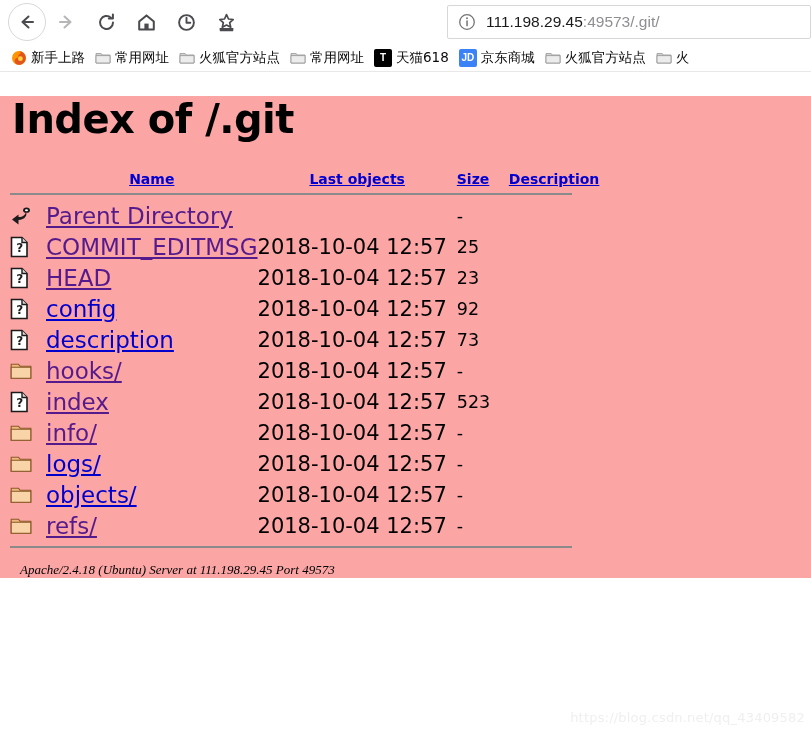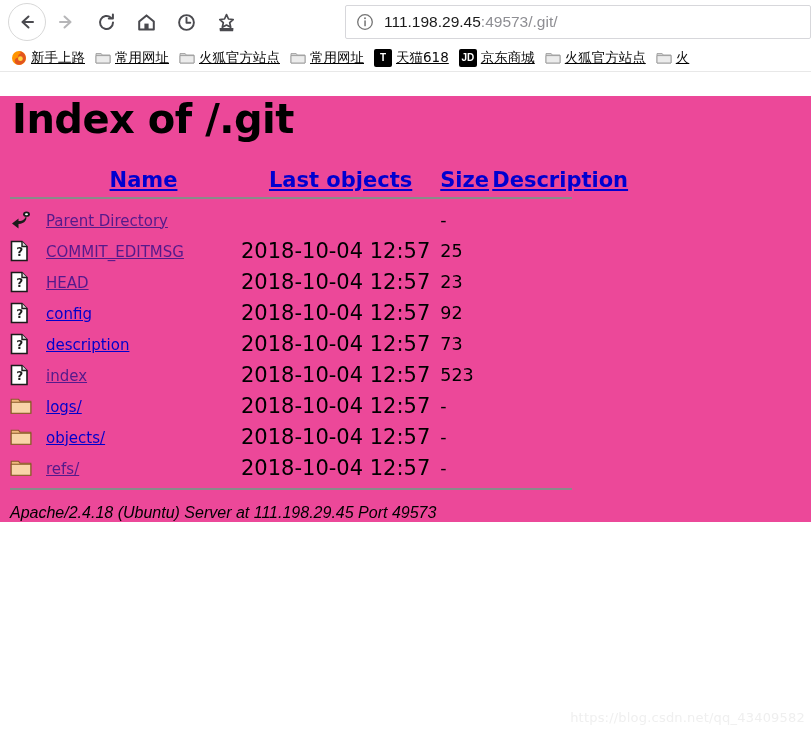--- a/index.html
+++ b/index.html
@@ -44,21 +44,21 @@
   }
   .nav-btn svg { display: block; }
 
   .url-wrap {
     flex: 1 1 auto;
     display: flex;
     justify-content: flex-end;
     padding-right: 0px;
   }
   .url-bar {
-    width: 466px;
+    width: 364px;
     height: 34px;
     background: #ffffff;
     border: 1px solid #d7d7db;
     border-radius: 2px;
     display: flex;
     align-items: center;
     padding: 0 6px 0 10px;
     box-sizing: border-box;
   }
   .identity-icon {
@@ -77,21 +77,20 @@
 
   
   .bookmark-bar {
     height: 27px;
     display: flex;
     align-items: center;
     padding-left: 6px;
     overflow: hidden;
     white-space: nowrap;
     border-bottom: 1px solid #e8e8e8;
-    text-decoration: underline;
   }
   .bm-item {
     display: flex;
     align-items: center;
     height: 24px;
     padding: 0 5px;
     flex: 0 0 auto;
   }
   .bm-icon {
     width: 16px;
@@ -116,21 +115,21 @@
     color: #ffffff;
     font-size: 10px;
     font-weight: bold;
     font-family: "Liberation Sans", sans-serif;
     border-radius: 2px;
   }
 
   
   .page {
     padding: 0 8px 0 10px;
-    background: #ec4899;
+    background: #fca5a5;
     position: relative;
   }
   h1.page-title {
     font-family: "DejaVu Sans", sans-serif;
     font-size: 40px;
     font-weight: bold;
     margin: 24px 0 0 2px;
     color: #000000;
     letter-spacing: -0.5px;
   }
@@ -153,54 +152,54 @@
   .col-desc   { width: 100px; text-align: left; }
 
   th.hdr {
     text-align: left;
     padding-bottom: 4px;
   }
   th.hdr a {
     color: #0000d0;
     font-weight: bold;
     text-decoration: underline;
-    font-size: 21px;
+    font-size: 14px;
   }
   th.hdr.center { text-align: center; }
 
   tr.rule-row td {
     padding: 0;
   }
   hr.sep {
     border: none;
     border-top: 2px solid #8a8a8a;
     margin: 5px 0 5px 0;
     width: 562px;
   }
 
   tr.file-row td { height: 31px; }
   tr.file-row .name a {
     color: #0000cc;
     text-decoration: underline;
-    font-size: 15px;
+    font-size: 23px;
   }
   tr.file-row .name a.visited { color: #551a8b; }
   tr.file-row .date { font-size: 21px; color: #000; padding-right: 10px; }
   tr.file-row .size { font-size: 17.5px; color: #000; padding-right: 18px; }
 
   .icon-cell { padding-left: 2px; }
   .icon-cell svg { display: block; }
 
   address.footer {
-    font-family: Liberation Sans, sans-serif;
+    font-family: Liberation Serif, serif;
     font-style: italic;
-    font-size: 16px;
+    font-size: 13px;
     color: #000000;
     margin-top: 9px;
-    margin-left: 0;
+    margin-left: 10px;
   }
 
   .watermark {
     position: absolute;
     right: 6px;
     bottom: 8px;
     font-family: "DejaVu Sans", sans-serif;
     font-size: 13px;
     color: #efefef;
     letter-spacing: 0.2px;
@@ -325,21 +324,21 @@
     </div>
 
     <div class="bm-item">
       <span class="bm-tag" style="background:#000000">
         <span>T</span>
       </span>
       <span class="bm-label">天猫618</span>
     </div>
 
     <div class="bm-item">
-      <span class="bm-tag" style="background:#000000">
+      <span class="bm-tag" style="background:#3b82f6">
         <span>JD</span>
       </span>
       <span class="bm-label">京东商城</span>
     </div>
 
     <div class="bm-item">
       <span class="bm-icon">
         <svg width="16" height="16" viewBox="0 0 16 16">
           <path d="M1 3.6 H6.2 L7.3 5 H15 V13 H1 Z" fill="#d9d9d9" stroke="#9a9a9a" stroke-width="0.9"></path>
           <path d="M1 5.6 H15 V13 H1 Z" fill="#ececec" stroke="#9a9a9a" stroke-width="0.9"></path>
@@ -481,39 +480,71 @@
           </span>
         </td>
         <td class="name">
           <a href="#">description</a>
         </td>
         <td class="date">2018-10-04 12:57</td>
         <td class="size">73</td>
         <td class="desc"></td>
       </tr>
 
+      <tr class="file-row">
+        <td class="icon-cell">
+          <span>
+            <svg width="22" height="20" viewBox="0 0 22 20">
+              <path d="M1.2 3.2 H8.5 L10 5.2 H20.8 V17.2 H1.2 Z" fill="#f0b97d" stroke="#8a5a28" stroke-width="1.1"></path>
+              <path d="M1.2 6.2 H20.8 V17.2 H1.2 Z" fill="#f9d4a8" stroke="#8a5a28" stroke-width="1.1"></path>
+            </svg>
+          </span>
+        </td>
+        <td class="name">
+          <a class="visited" href="#">hooks/</a>
+        </td>
+        <td class="date">2018-10-04 12:57</td>
+        <td class="size">-</td>
+        <td class="desc"></td>
+      </tr>
 
       <tr class="file-row">
         <td class="icon-cell">
           <span>
             <svg width="20" height="22" viewBox="0 0 20 22">
               <path d="M1.5 1.5 H12 L17 6.5 V20.5 H1.5 Z" fill="#ffffff" stroke="#1b1b1b" stroke-width="1.6"></path>
               <path d="M12 1.5 L12 6.5 L17 6.5" fill="#d8d8d8" stroke="#1b1b1b" stroke-width="1.4"></path>
               <text x="6.2" y="16" font-family="DejaVu Sans, sans-serif" font-size="12" font-weight="bold" fill="#1b1b1b">?</text>
             </svg>
           </span>
         </td>
         <td class="name">
           <a class="visited" href="#">index</a>
         </td>
         <td class="date">2018-10-04 12:57</td>
         <td class="size">523</td>
         <td class="desc"></td>
       </tr>
 
+      <tr class="file-row">
+        <td class="icon-cell">
+          <span>
+            <svg width="22" height="20" viewBox="0 0 22 20">
+              <path d="M1.2 3.2 H8.5 L10 5.2 H20.8 V17.2 H1.2 Z" fill="#f0b97d" stroke="#8a5a28" stroke-width="1.1"></path>
+              <path d="M1.2 6.2 H20.8 V17.2 H1.2 Z" fill="#f9d4a8" stroke="#8a5a28" stroke-width="1.1"></path>
+            </svg>
+          </span>
+        </td>
+        <td class="name">
+          <a class="visited" href="#">info/</a>
+        </td>
+        <td class="date">2018-10-04 12:57</td>
+        <td class="size">-</td>
+        <td class="desc"></td>
+      </tr>
 
       <tr class="file-row">
         <td class="icon-cell">
           <span>
             <svg width="22" height="20" viewBox="0 0 22 20">
               <path d="M1.2 3.2 H8.5 L10 5.2 H20.8 V17.2 H1.2 Z" fill="#f0b97d" stroke="#8a5a28" stroke-width="1.1"></path>
               <path d="M1.2 6.2 H20.8 V17.2 H1.2 Z" fill="#f9d4a8" stroke="#8a5a28" stroke-width="1.1"></path>
             </svg>
           </span>
         </td>

